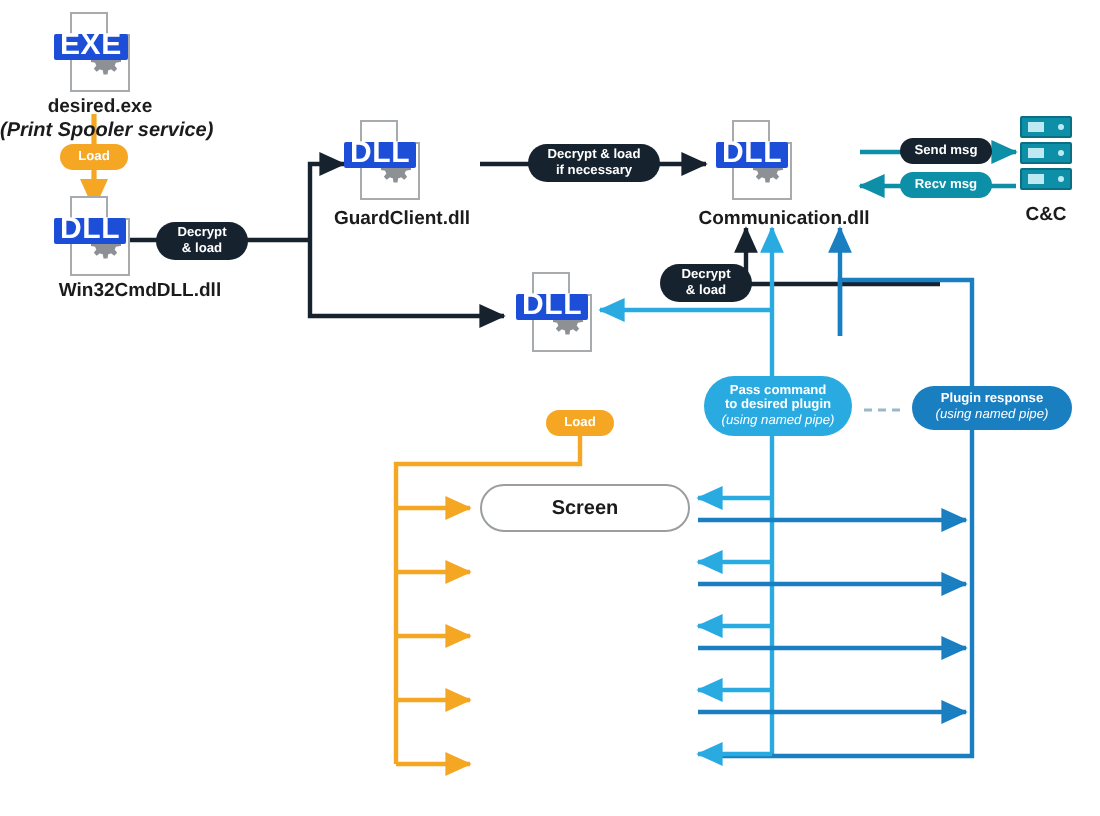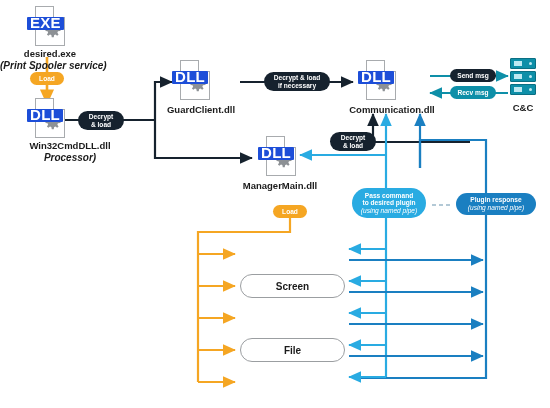--- a/index.html
+++ b/index.html
@@ -173,21 +173,20 @@
         </div>
       <svg class="gear" viewBox="0 0 24 24">
         <path fill="#8d9195" d="M12 7.4a4.6 4.6 0 100 9.2 4.6 4.6 0 000-9.2zm0 7a2.4 2.4 0 110-4.8 2.4 2.4 0 010 4.8z"></path>
         <path fill="#8d9195" d="M21 13.2v-2.4l-2.5-.4a6.9 6.9 0 00-.7-1.7l1.5-2-1.7-1.7-2 1.5a6.9 6.9 0 00-1.7-.7L13.2 3h-2.4l-.4 2.5c-.6.16-1.16.4-1.7.7l-2-1.5-1.7 1.7 1.5 2c-.3.54-.54 1.1-.7 1.7L3 10.8v2.4l2.5.4c.16.6.4 1.16.7 1.7l-1.5 2 1.7 1.7 2-1.5c.54.3 1.1.54 1.7.7l.4 2.5h2.4l.4-2.5c.6-.16 1.16-.4 1.7-.7l2 1.5 1.7-1.7-1.5-2c.3-.54.54-1.1.7-1.7l2.5-.4z"></path>
       </svg>
       <span class="badge">DLL</span>
     </div>
   </div>
   <div class="caption" style="left:0px;top:140px;width:100px;margin-left:20px;">
     <span>Win32CmdDLL.dll</span>
-    <span class="sub">Processor)</span>
   </div>
 
   <div class="pill dark" style="left:78px;top:111px;width:46px;height:19px;flex-direction:column;">
     <span>Decrypt</span>
     <span>&amp; load</span>
   </div>
 
   <div class="node" style="left:172px;top:60px;">
     <div class="fileicon">
       <div class="doc">
@@ -213,23 +212,20 @@
     <div class="fileicon">
       <div class="doc">
           <span class="fold"></span>
         </div>
       <svg class="gear" viewBox="0 0 24 24">
         <path fill="#8d9195" d="M12 7.4a4.6 4.6 0 100 9.2 4.6 4.6 0 000-9.2zm0 7a2.4 2.4 0 110-4.8 2.4 2.4 0 010 4.8z"></path>
         <path fill="#8d9195" d="M21 13.2v-2.4l-2.5-.4a6.9 6.9 0 00-.7-1.7l1.5-2-1.7-1.7-2 1.5a6.9 6.9 0 00-1.7-.7L13.2 3h-2.4l-.4 2.5c-.6.16-1.16.4-1.7.7l-2-1.5-1.7 1.7 1.5 2c-.3.54-.54 1.1-.7 1.7L3 10.8v2.4l2.5.4c.16.6.4 1.16.7 1.7l-1.5 2 1.7 1.7 2-1.5c.54.3 1.1.54 1.7.7l.4 2.5h2.4l.4-2.5c.6-.16 1.16-.4 1.7-.7l2 1.5 1.7-1.7-1.5-2c.3-.54.54-1.1.7-1.7l2.5-.4z"></path>
       </svg>
       <span class="badge">DLL</span>
     </div>
-  </div>
-  <div class="caption" style="left:238px;top:180px;width:84px;">
-    <span>ManagerMain.dll</span>
   </div>
 
   <div class="node" style="left:358px;top:60px;">
     <div class="fileicon">
       <div class="doc">
           <span class="fold"></span>
         </div>
       <svg class="gear" viewBox="0 0 24 24">
         <path fill="#8d9195" d="M12 7.4a4.6 4.6 0 100 9.2 4.6 4.6 0 000-9.2zm0 7a2.4 2.4 0 110-4.8 2.4 2.4 0 010 4.8z"></path>
         <path fill="#8d9195" d="M21 13.2v-2.4l-2.5-.4a6.9 6.9 0 00-.7-1.7l1.5-2-1.7-1.7-2 1.5a6.9 6.9 0 00-1.7-.7L13.2 3h-2.4l-.4 2.5c-.6.16-1.16.4-1.7.7l-2-1.5-1.7 1.7 1.5 2c-.3.54-.54 1.1-.7 1.7L3 10.8v2.4l2.5.4c.16.6.4 1.16.7 1.7l-1.5 2 1.7 1.7 2-1.5c.54.3 1.1.54 1.7.7l.4 2.5h2.4l.4-2.5c.6-.16 1.16-.4 1.7-.7l2 1.5 1.7-1.7-1.5-2c.3-.54.54-1.1.7-1.7l2.5-.4z"></path>
@@ -272,16 +268,15 @@
     <span>to desired plugin</span>
     <span class="it">(using named pipe)</span>
   </div>
   <div class="pill blue" style="left:456px;top:193px;width:80px;height:22px;flex-direction:column;">
     <span>Plugin response</span>
     <span class="it">(using named pipe)</span>
   </div>
 
   <div class="pill orange" style="left:273px;top:205px;width:34px;height:13px;">Load</div>
 
-  <div class="plugin" style="left:240px;top:242px;margin-top:32px;">Screen</div>
-  <div class="plugin" style="left:240px;top:338px;">File</div>
+  <div class="plugin" style="left:240px;top:242px;">Screen</div>
 
 </div>
 
 </body></html>

